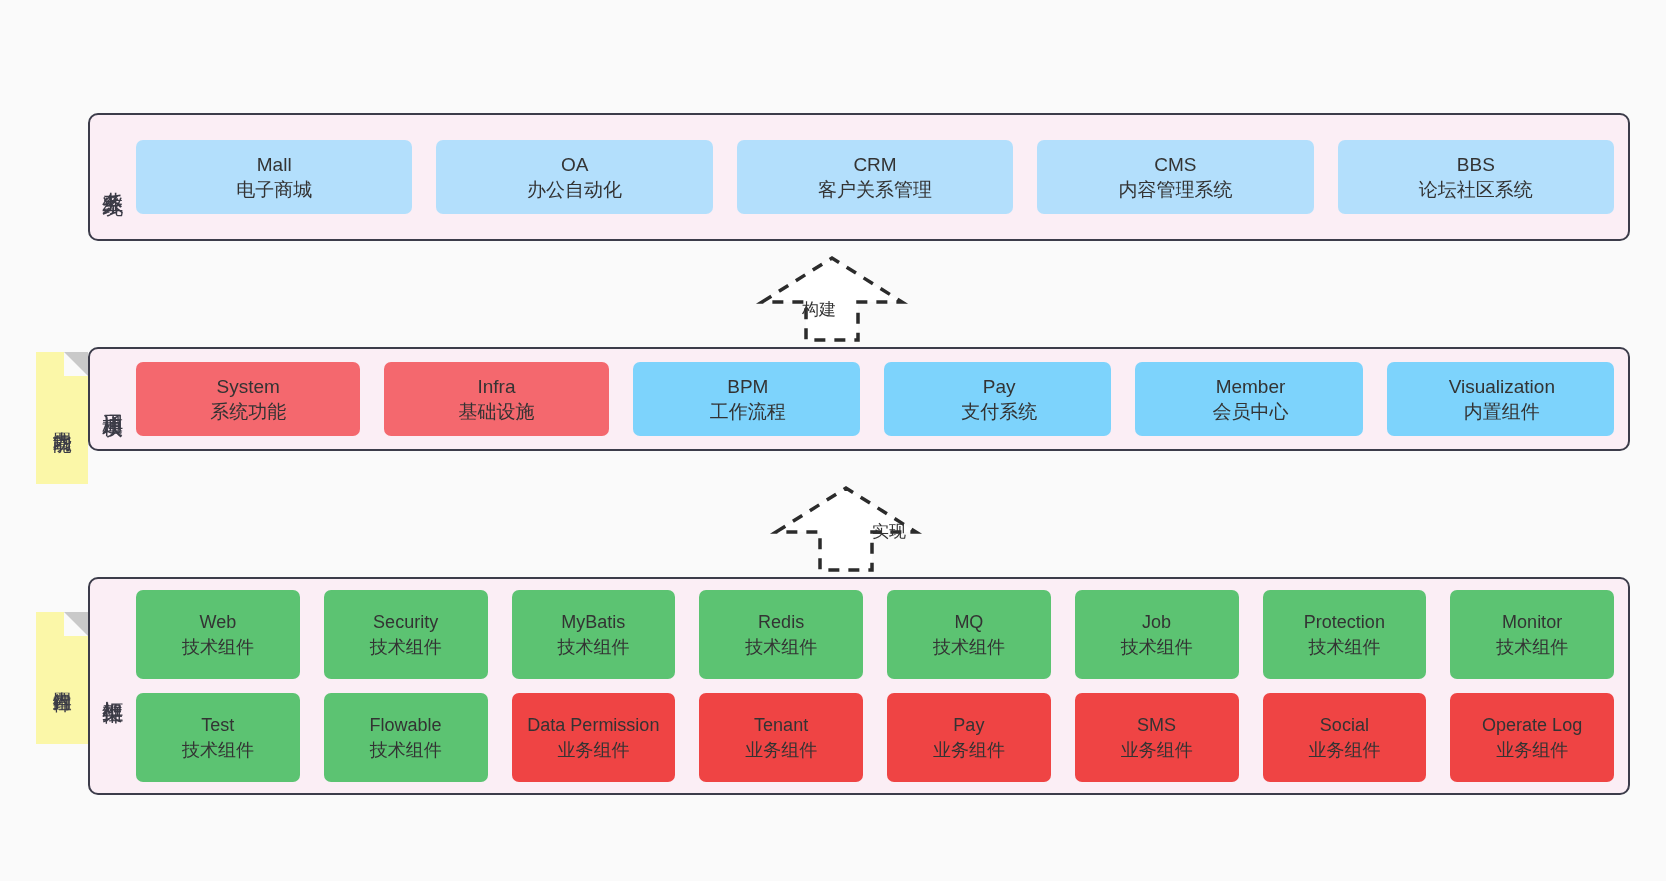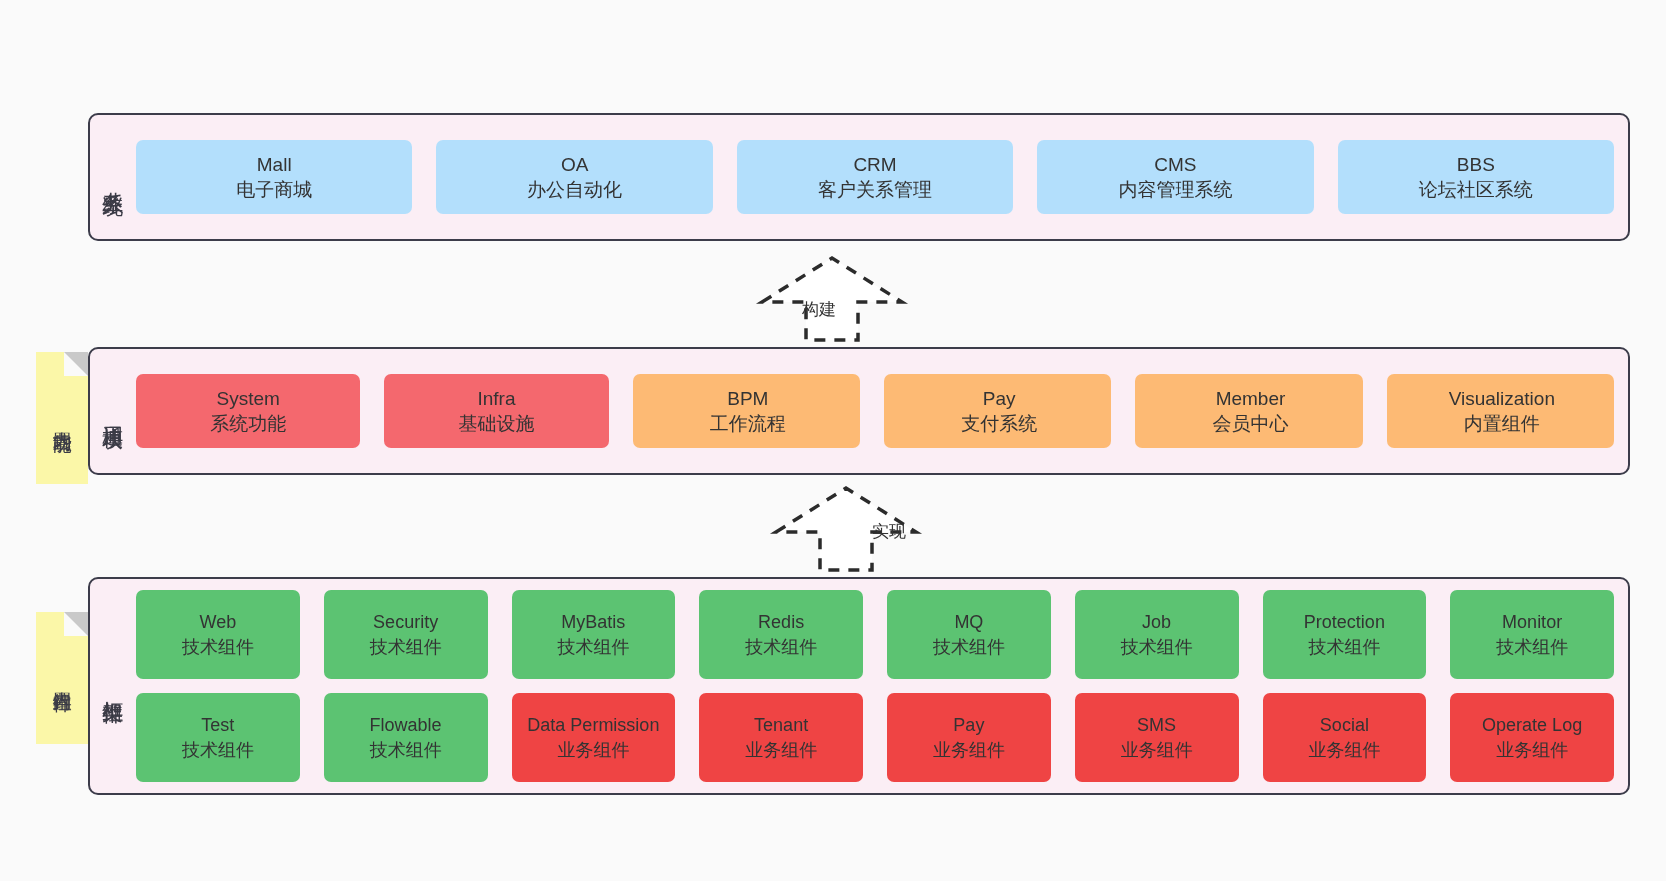--- a/index.html
+++ b/index.html
@@ -79,29 +79,29 @@
     color: #333333;
     padding: 4px 6px;
     user-select: none;
   }
   .cell .cell-title { display: block; }
   .cell .cell-sub { display: block; }
 
   
   .c-blue        { background: #b3dffc; }
   .c-red         { background: #f4686e; }
-  .c-pink        { background: #fdba74; padding-left: 9px; }
+  .c-pink        { background: #7dd3fc; padding-left: 9px; }
   .c-green       { background: #5cc372; }
   .c-lightgreen  { background: #ef4444; }
 
   
   #layer-business { left: 88px;  top: 113px; width: 1542px; height: 128px; }
   #layer-business .row { height: 74px; }
 
-  #layer-common   { left: 88px;  top: 347px; width: 1542px; height: 128px; }
+  #layer-common   { left: 88px;  top: 347px; width: 1542px; height: 104px; }
   #layer-common .row { height: 74px; }
 
   #layer-framework{ left: 88px;  top: 577px; width: 1542px; height: 218px; }
   #layer-framework .row { height: 89px; }
   #layer-framework .cell { font-size: 18px; }
 
   
   .note {
     position: absolute;
     box-sizing: border-box;

